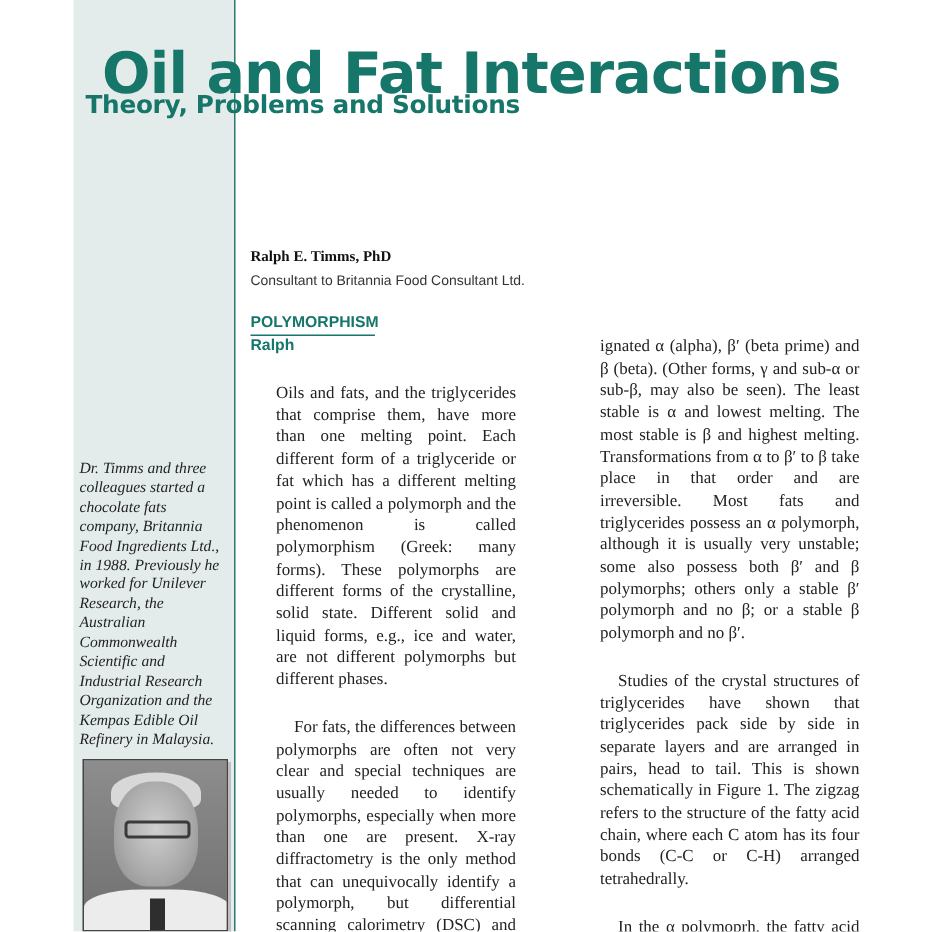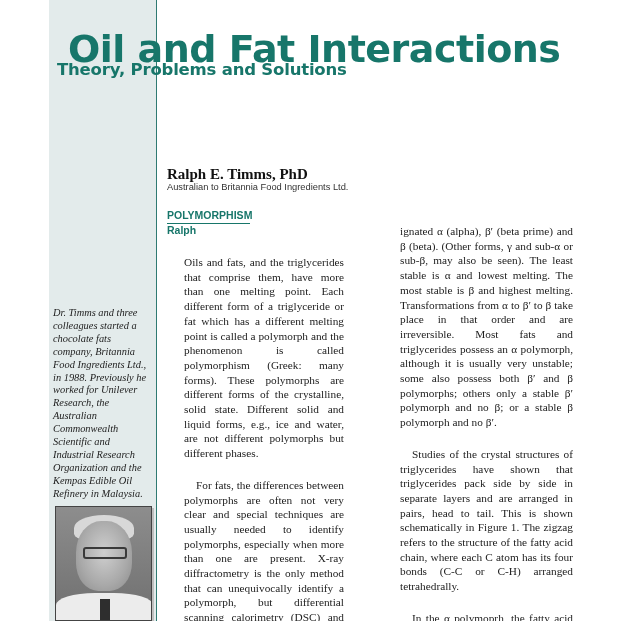--- a/index.html
+++ b/index.html
@@ -22,21 +22,21 @@
   }
   .subtitle {
     position: absolute; left: 57px; top: 62px;
     font-family: "DejaVu Sans", sans-serif; font-weight: bold;
     font-size: 16.5px; letter-spacing: -0.2px;
     color: #17766a; white-space: nowrap; line-height: 1; text-align: right;
   }
   .author {
     position: absolute; left: 167px; top: 166px;
     font-family: "Liberation Serif", serif; font-weight: bold;
-    font-size: 15px; color: #111;
+    font-size: 10px; color: #111;
   }
   .affil {
     position: absolute; left: 167px; top: 182px;
     font-family: "Liberation Sans", sans-serif;
     font-size: 9.3px; color: #333;
   }
   .section-head {
     position: absolute; left: 167px; top: 210px;
     font-family: "Liberation Sans", sans-serif; font-weight: bold;
     font-size: 10.5px; color: #17766a;
@@ -91,21 +91,21 @@
 </style>
 </head>
 <body>
 
 <div class="sidebar"></div>
 
 <h1 class="title" style="margin:12px;">Oil and Fat Interactions</h1>
 <h2 class="subtitle" style="margin:0;">Theory, Problems and Solutions</h2>
 
 <div class="author">Ralph E. Timms, PhD</div>
-<div class="affil">Australian to Britannia Food Ingredients Ltd.</div>
+<div class="affil">Consultant to Britannia Food Consultant Ltd.</div>
 
 <div class="section-head">POLYMORPHISM</div>
 <div class="sub-head">Ralph</div>
 
 <div class="col col-left">
   <p>Oils and fats, and the triglycerides that comprise them, have more than one melting point. Each different form of a triglyceride or fat which has a different melting point is called a polymorph and the phenomenon is called polymorphism (Greek: many forms). These polymorphs are different forms of the crystalline, solid state. Different solid and liquid forms, e.g., ice and water, are not different polymorphs but different phases.</p>
   <p class="indent">For fats, the differences between polymorphs are often not very clear and special techniques are usually needed to identify polymorphs, especially when more than one are present. X-ray diffractometry is the only method that can unequivocally identify a polymorph, but differential scanning calorimetry (DSC) and microscopy are also useful. Sometimes, the presence of a particular polymorph can be inferred by its effect on the macroscopic properties of the fat or fat products, e.g., a shortening not in the β′ polymorph will not cream well; chocolate not tempered to the β polymorph will not contract easily from the mould and will eventually bloom.</p>
 
 </div>
 

